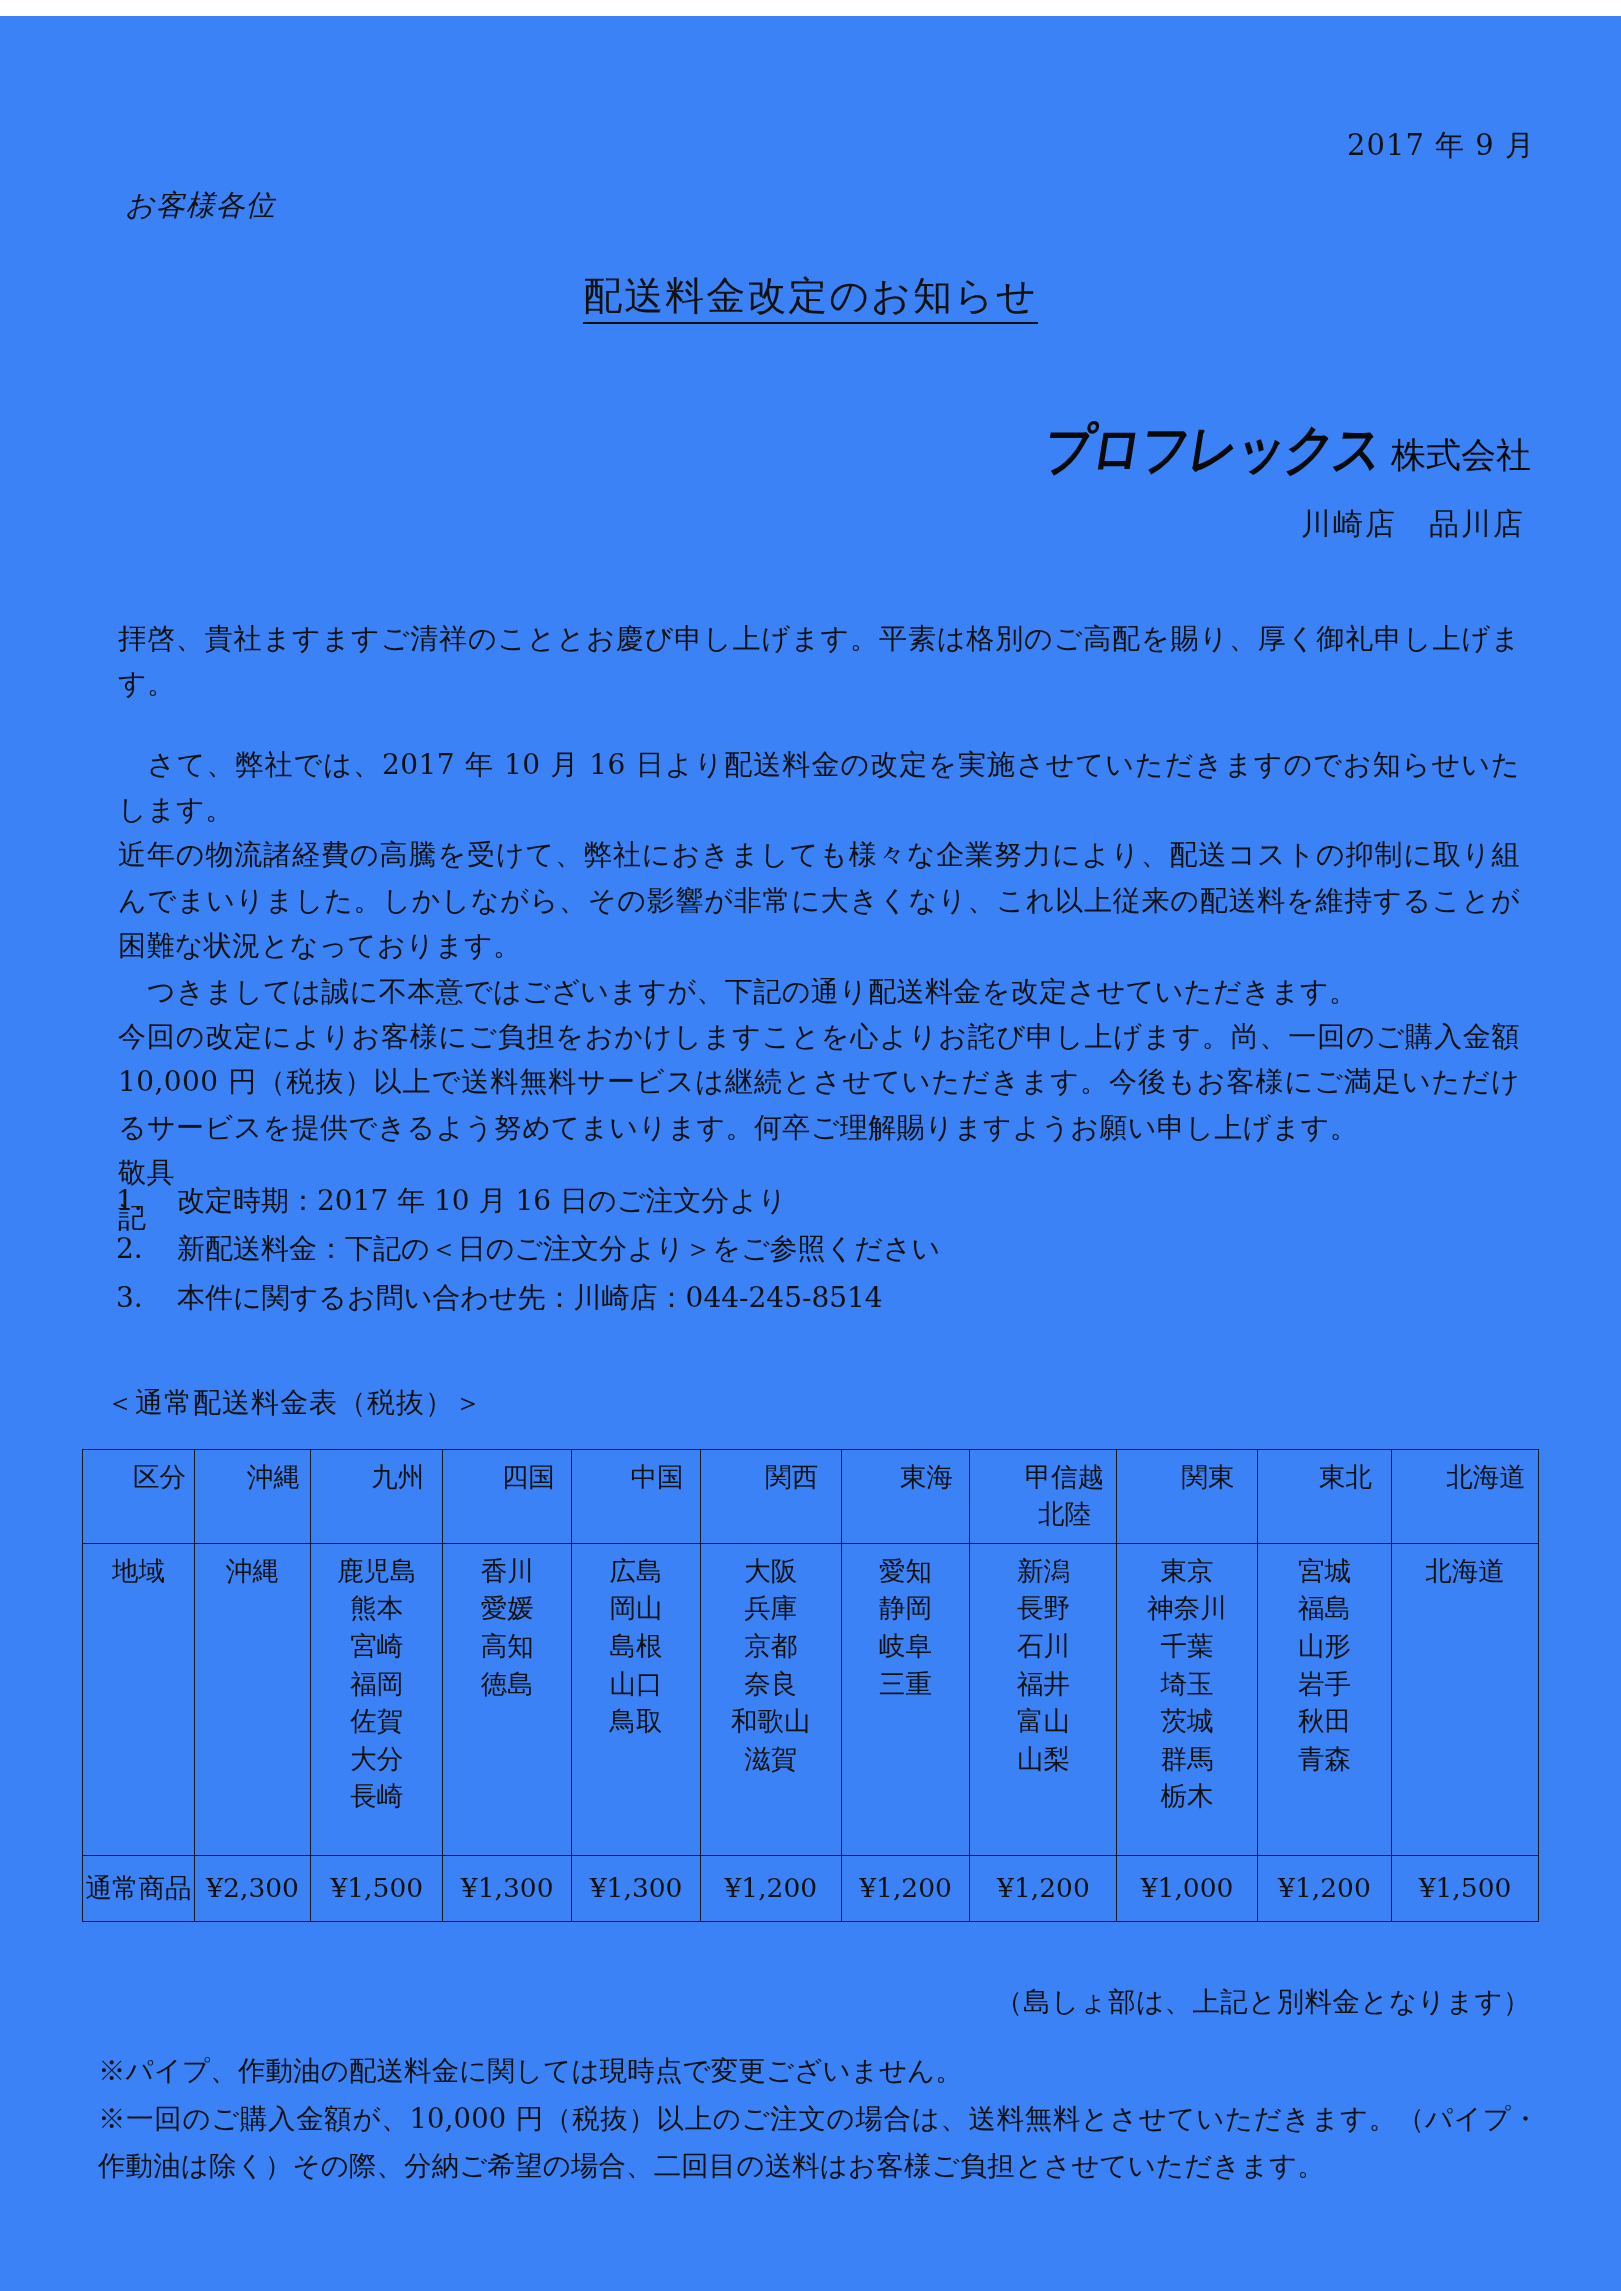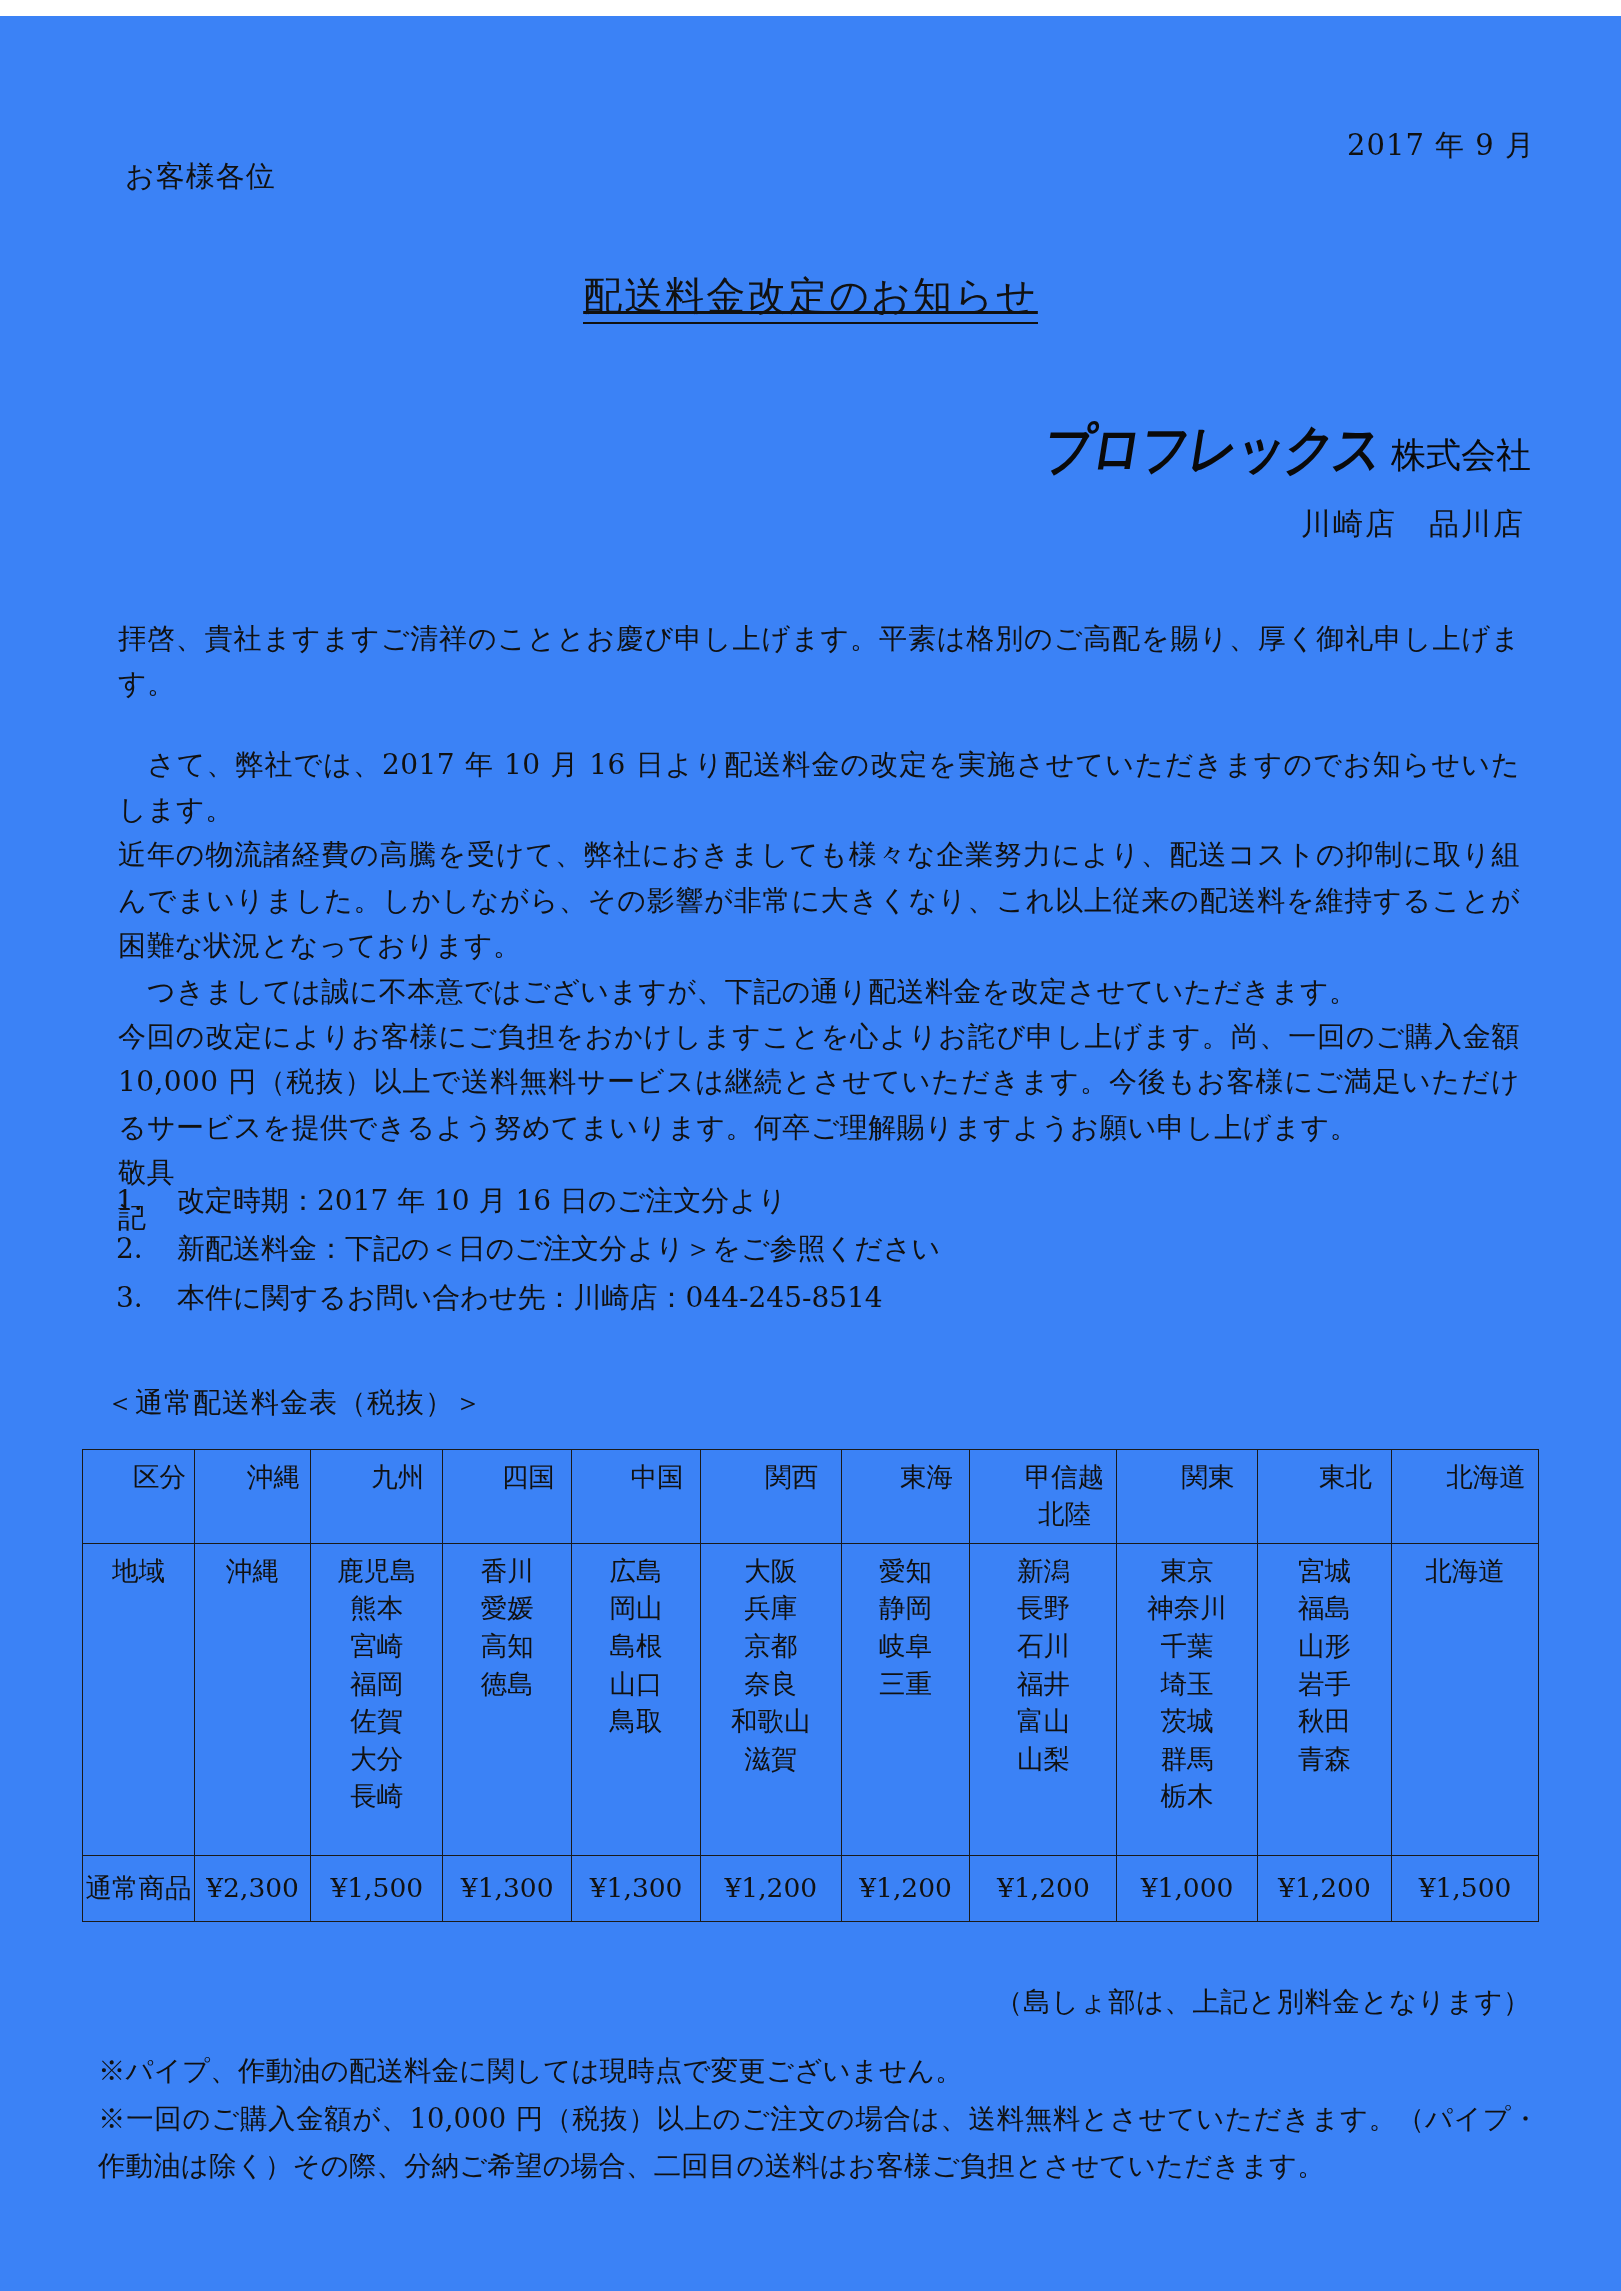--- a/index.html
+++ b/index.html
@@ -26,34 +26,34 @@
   .date-line {
     position: absolute;
     top: 110px;
     right: 86px;
     font-size: 29px;
     letter-spacing: 1px;
     white-space: nowrap;
   }
   .addressee {
     position: absolute;
-    top: 141px;
+    top: 170px;
     left: 125px;
     font-size: 29px;
     letter-spacing: 1px;
+    font-style: italic;
   }
   .doc-title {
     position: absolute;
     top: 253px;
     left: 0;
     width: 100%;
     text-align: center;
     font-size: 39px;
     letter-spacing: 2px;
-    text-decoration: underline;
   }
   .doc-title span.t {
     border-bottom: 2.9px solid #111;
     padding-bottom: 3.9px;
   }
   
   .logo-block {
     position: absolute;
     top: 412px;
     right: 90px;

